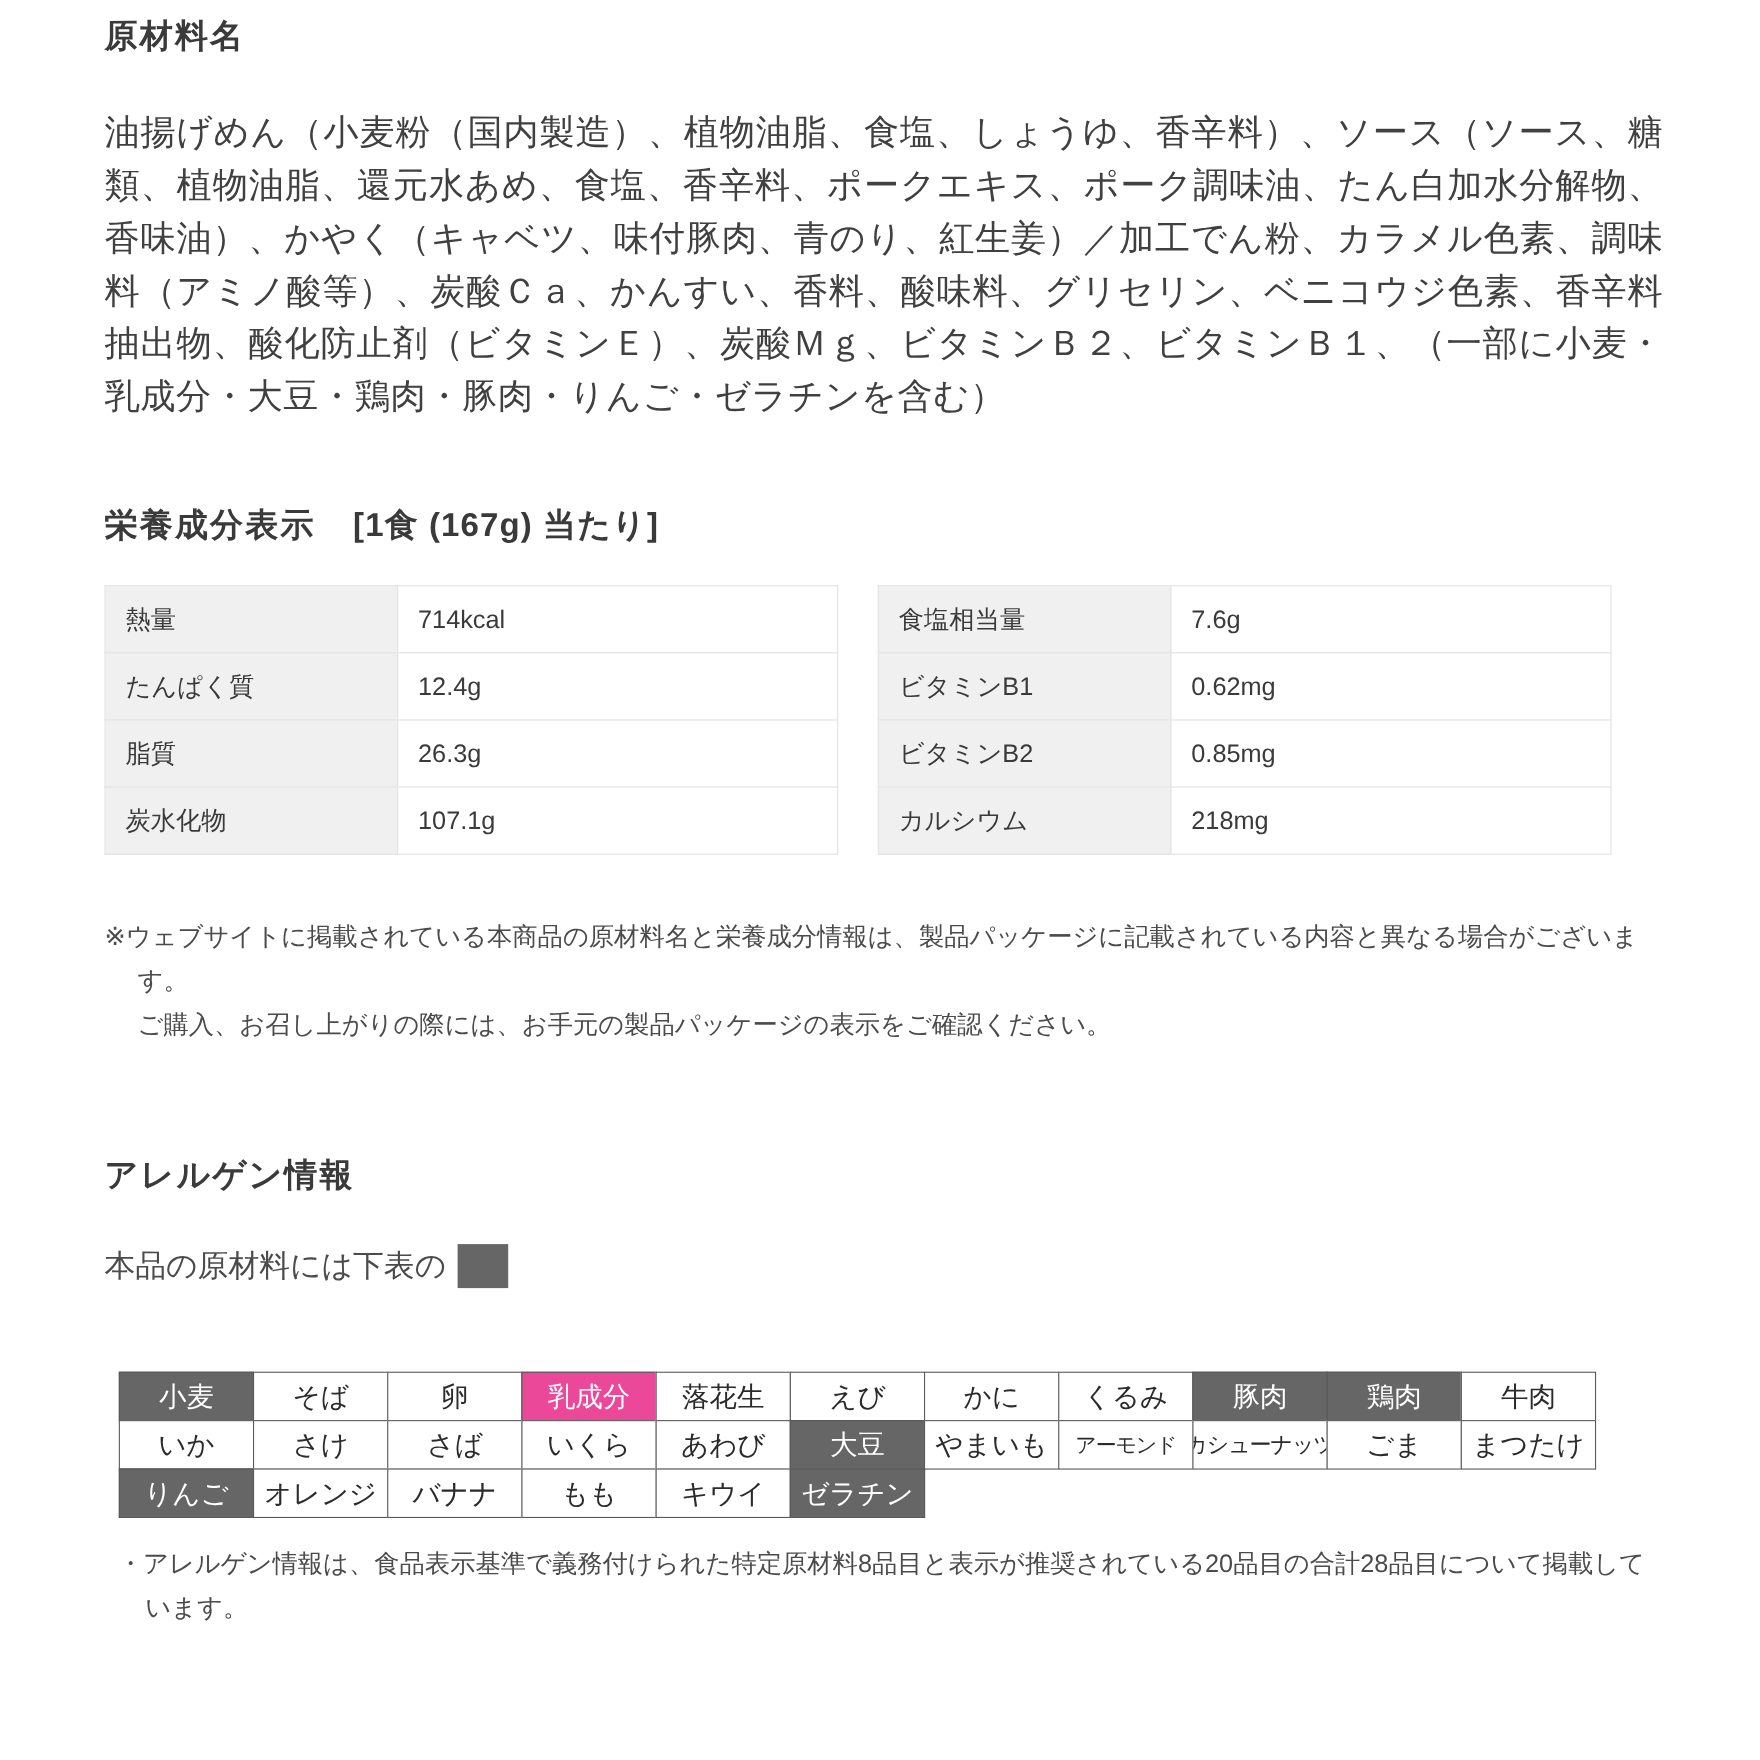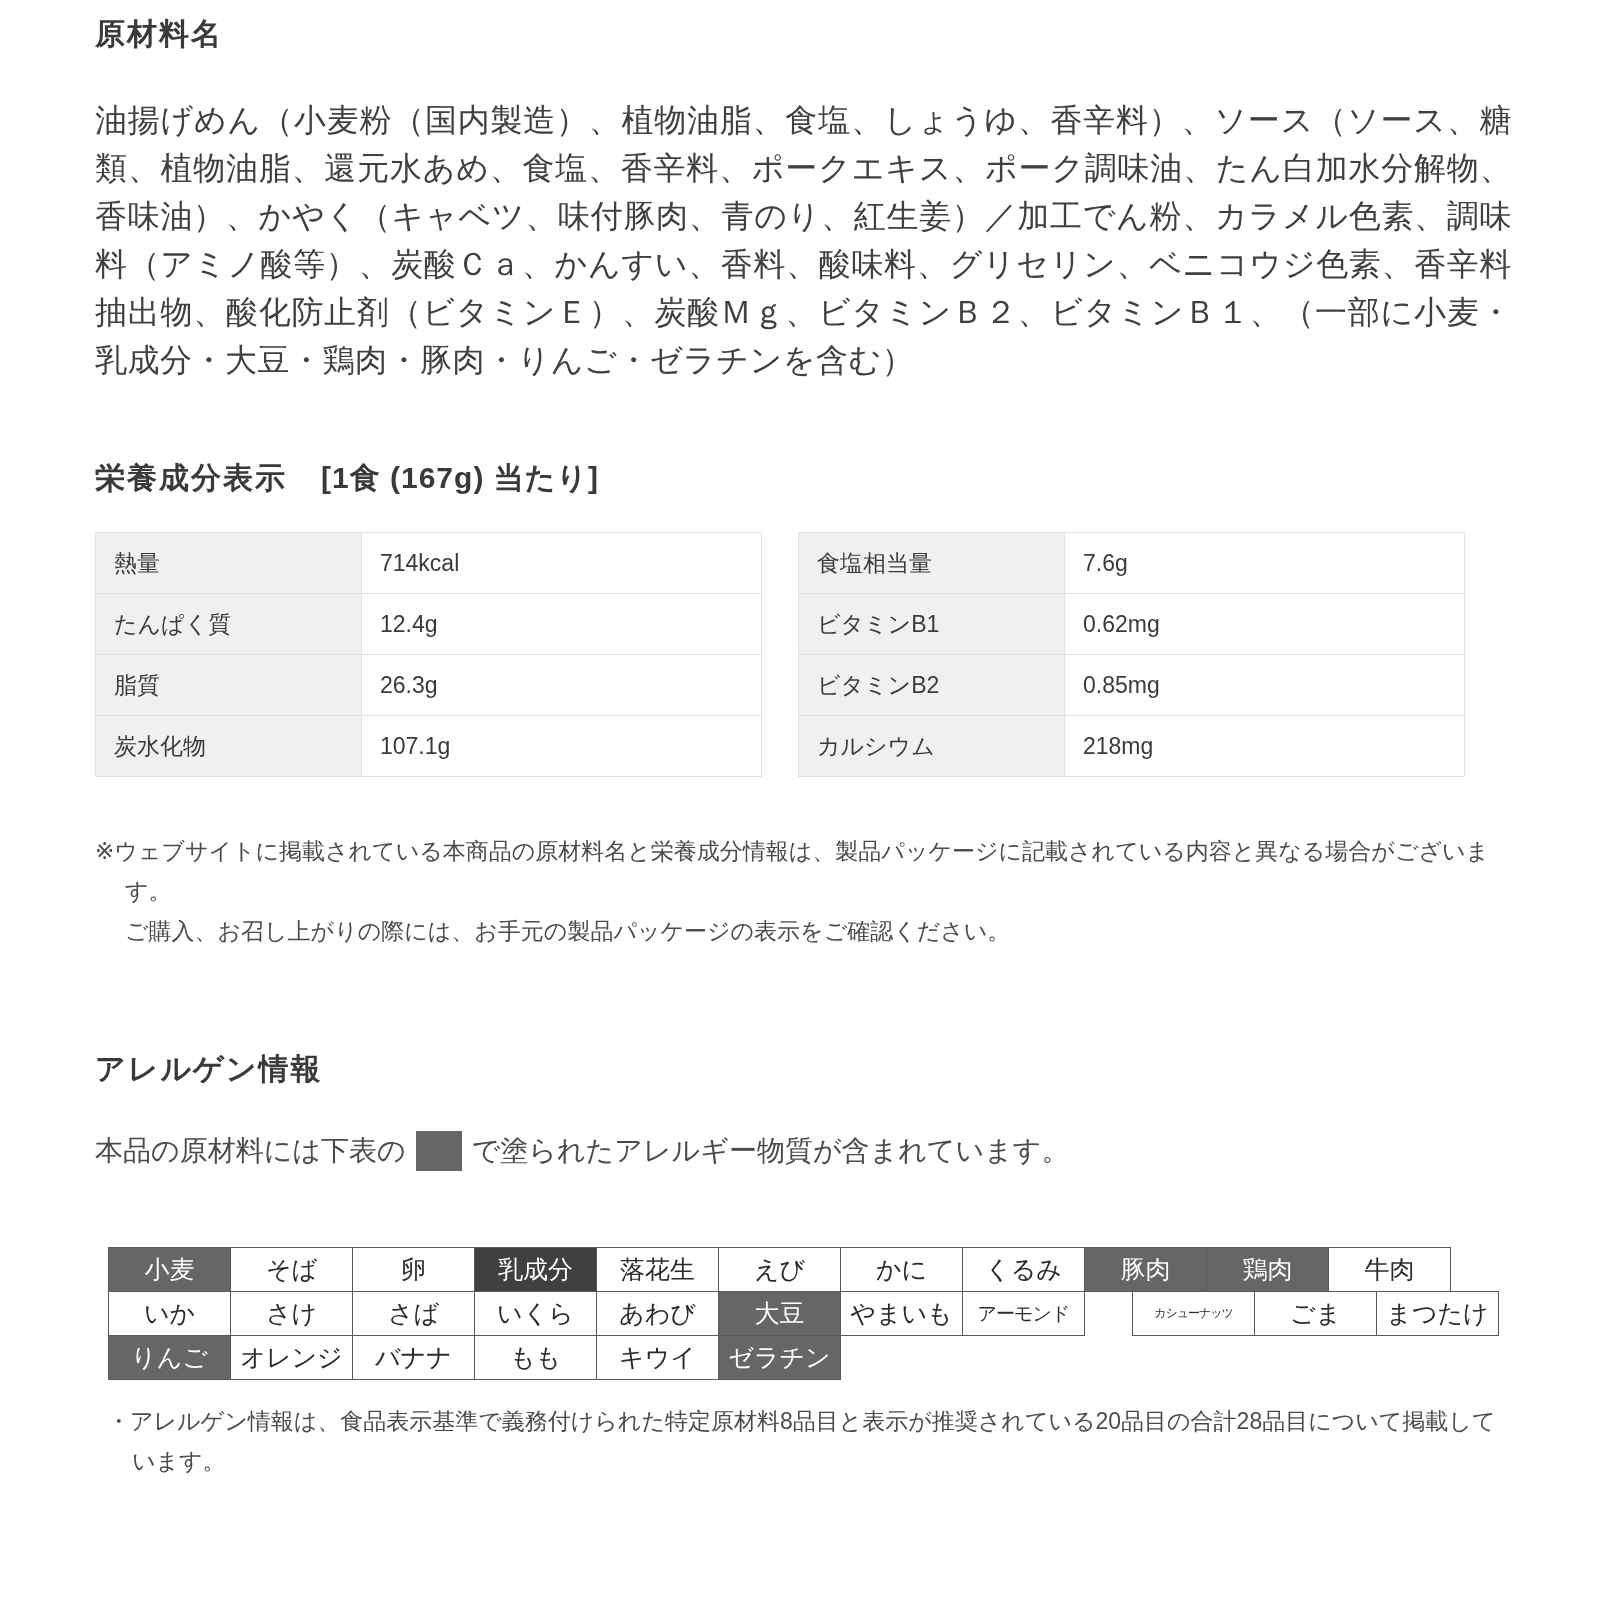--- a/index.html
+++ b/index.html
@@ -79,21 +79,21 @@
     align-items: center;
     justify-content: center;
     font-size: 25px;
     color: #2b2b2b;
     background: #ffffff;
     white-space: nowrap;
     overflow: hidden;
   }
   .al-cell.hl { color: #ffffff; }
   .al-cell.tight  { font-size: 19px; letter-spacing: -1px; }
-  .al-cell.tight2 { font-size: 12px; letter-spacing: -1px; margin-left: 48px; }
+  .al-cell.tight2 { font-size: 20px; letter-spacing: -1px; }
 
   .allergen-note { margin-top: 42px; }
   .allergen-bullet { margin-top: 22px; margin-left: 12px; padding-left: 25px; }
   .allergen-bullet .lead { text-indent: -25px; }
 </style>
 </head>
 <body>
 
 <div class="page">
 
@@ -152,29 +152,28 @@
   <div class="hang nutrition-note">
     <div class="lead">※ウェブサイトに掲載されている本商品の原材料名と栄養成分情報は、製品パッケージに記載されている内容と異なる場合がございます。</div>
     <div>ご購入、お召し上がりの際には、お手元の製品パッケージの表示をご確認ください。</div>
   </div>
 
   <h2 class="sec-title allergen-title">アレルゲン情報</h2>
 
   <div class="allergen-intro">
     <span>本品の原材料には下表の</span>
     <span class="swatch" style="background: rgb(102, 102, 102);"></span>
-    <span>で塗られたアレルギー物質が含まれています。</span>
   </div>
 
   <div class="al-table">
     <div class="al-row">
         <div class="al-cell hl" style="background: rgb(102, 102, 102);">小麦</div>
         <div class="al-cell">そば</div>
         <div class="al-cell">卵</div>
-        <div class="al-cell hl" style="background: #404040;">乳成分</div>
+        <div class="al-cell hl" style="background: #ec4899;">乳成分</div>
         <div class="al-cell">落花生</div>
         <div class="al-cell">えび</div>
         <div class="al-cell">かに</div>
         <div class="al-cell">くるみ</div>
         <div class="al-cell hl" style="background: rgb(102, 102, 102);">豚肉</div>
         <div class="al-cell hl" style="background: rgb(102, 102, 102);">鶏肉</div>
         <div class="al-cell">牛肉</div>
       </div>
     <div class="al-row">
         <div class="al-cell">いか</div>

